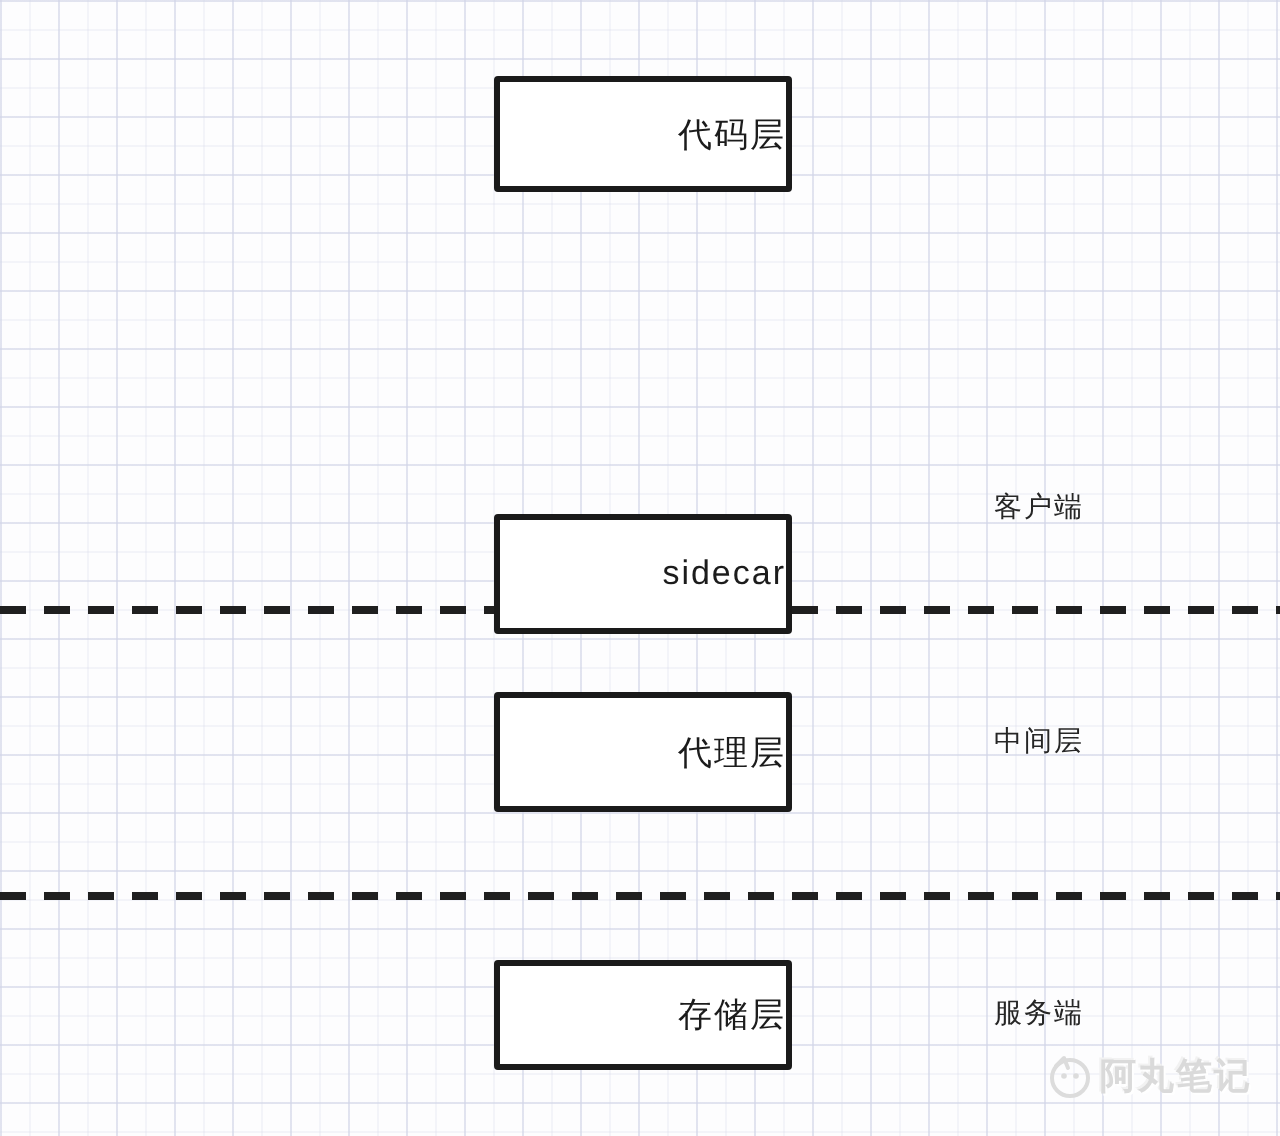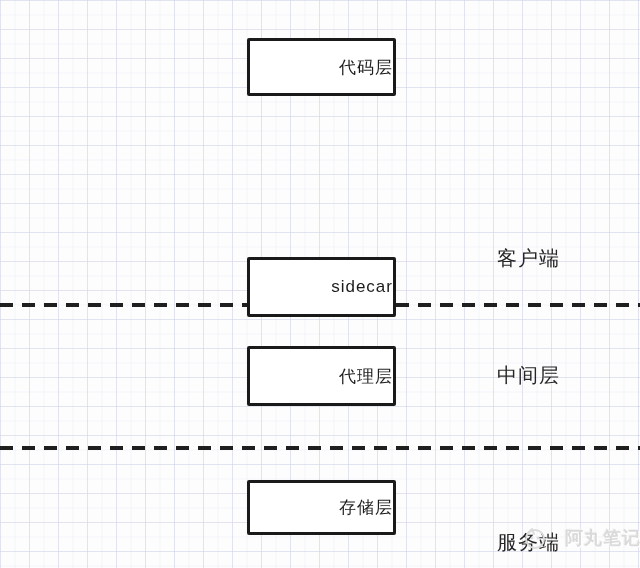--- a/index.html
+++ b/index.html
@@ -49,33 +49,33 @@
     z-index: 1;
     background-image: repeating-linear-gradient(
       90deg,
       #1f1f1f 0px, #1f1f1f 13px,
       transparent 13px, transparent 22px
     );
   }
   .zone-label {
     position: absolute;
     left: 497px;
-    font-size: 20px;
+    font-size: 14px;
     color: #262626;
     letter-spacing: 1px;
     z-index: 2;
     white-space: nowrap;
   }
   .watermark {
     position: absolute;
     left: 522px;
     top: 525px;
     display: flex;
     align-items: center;
-    gap: 17px;
+    gap: 2px;
     z-index: 3;
   }
   .watermark-text {
     font-size: 18px;
     font-weight: bold;
     color: #dadada;
     letter-spacing: 1px;
     text-shadow: 1px 1px 0 #ffffff, -1px -1px 0 #f2f2f2;
     white-space: nowrap;
   }
@@ -104,21 +104,21 @@
   <div class="layer-box" style="top:257px; height:54px;">
     <span class="box-label">sidecar</span>
   </div>
 
   <div class="layer-box" style="top:480px; height:49px;">
     <span class="box-label">存储层</span>
   </div>
 
   <div class="zone-label" style="top:245px;">客户端</div>
   <div class="zone-label" style="top:362px;">中间层</div>
-  <div class="zone-label" style="top:498px;margin-top:31px;">服务端</div>
+  <div class="zone-label" style="top:498px;">服务端</div>
 
   <div class="watermark">
     <span class="watermark-icon">
       <svg width="26" height="26" viewBox="0 0 26 26">
         <circle cx="13" cy="14" r="9" fill="none" stroke="#dcdcdc" stroke-width="2"></circle>
         <path d="M6 8 L10 4 L12 9" fill="none" stroke="#dcdcdc" stroke-width="2" stroke-linecap="round" stroke-linejoin="round"></path>
         <circle cx="10" cy="13" r="1.4" fill="#dcdcdc"></circle>
         <circle cx="16" cy="13" r="1.4" fill="#dcdcdc"></circle>
       </svg>
     </span>

